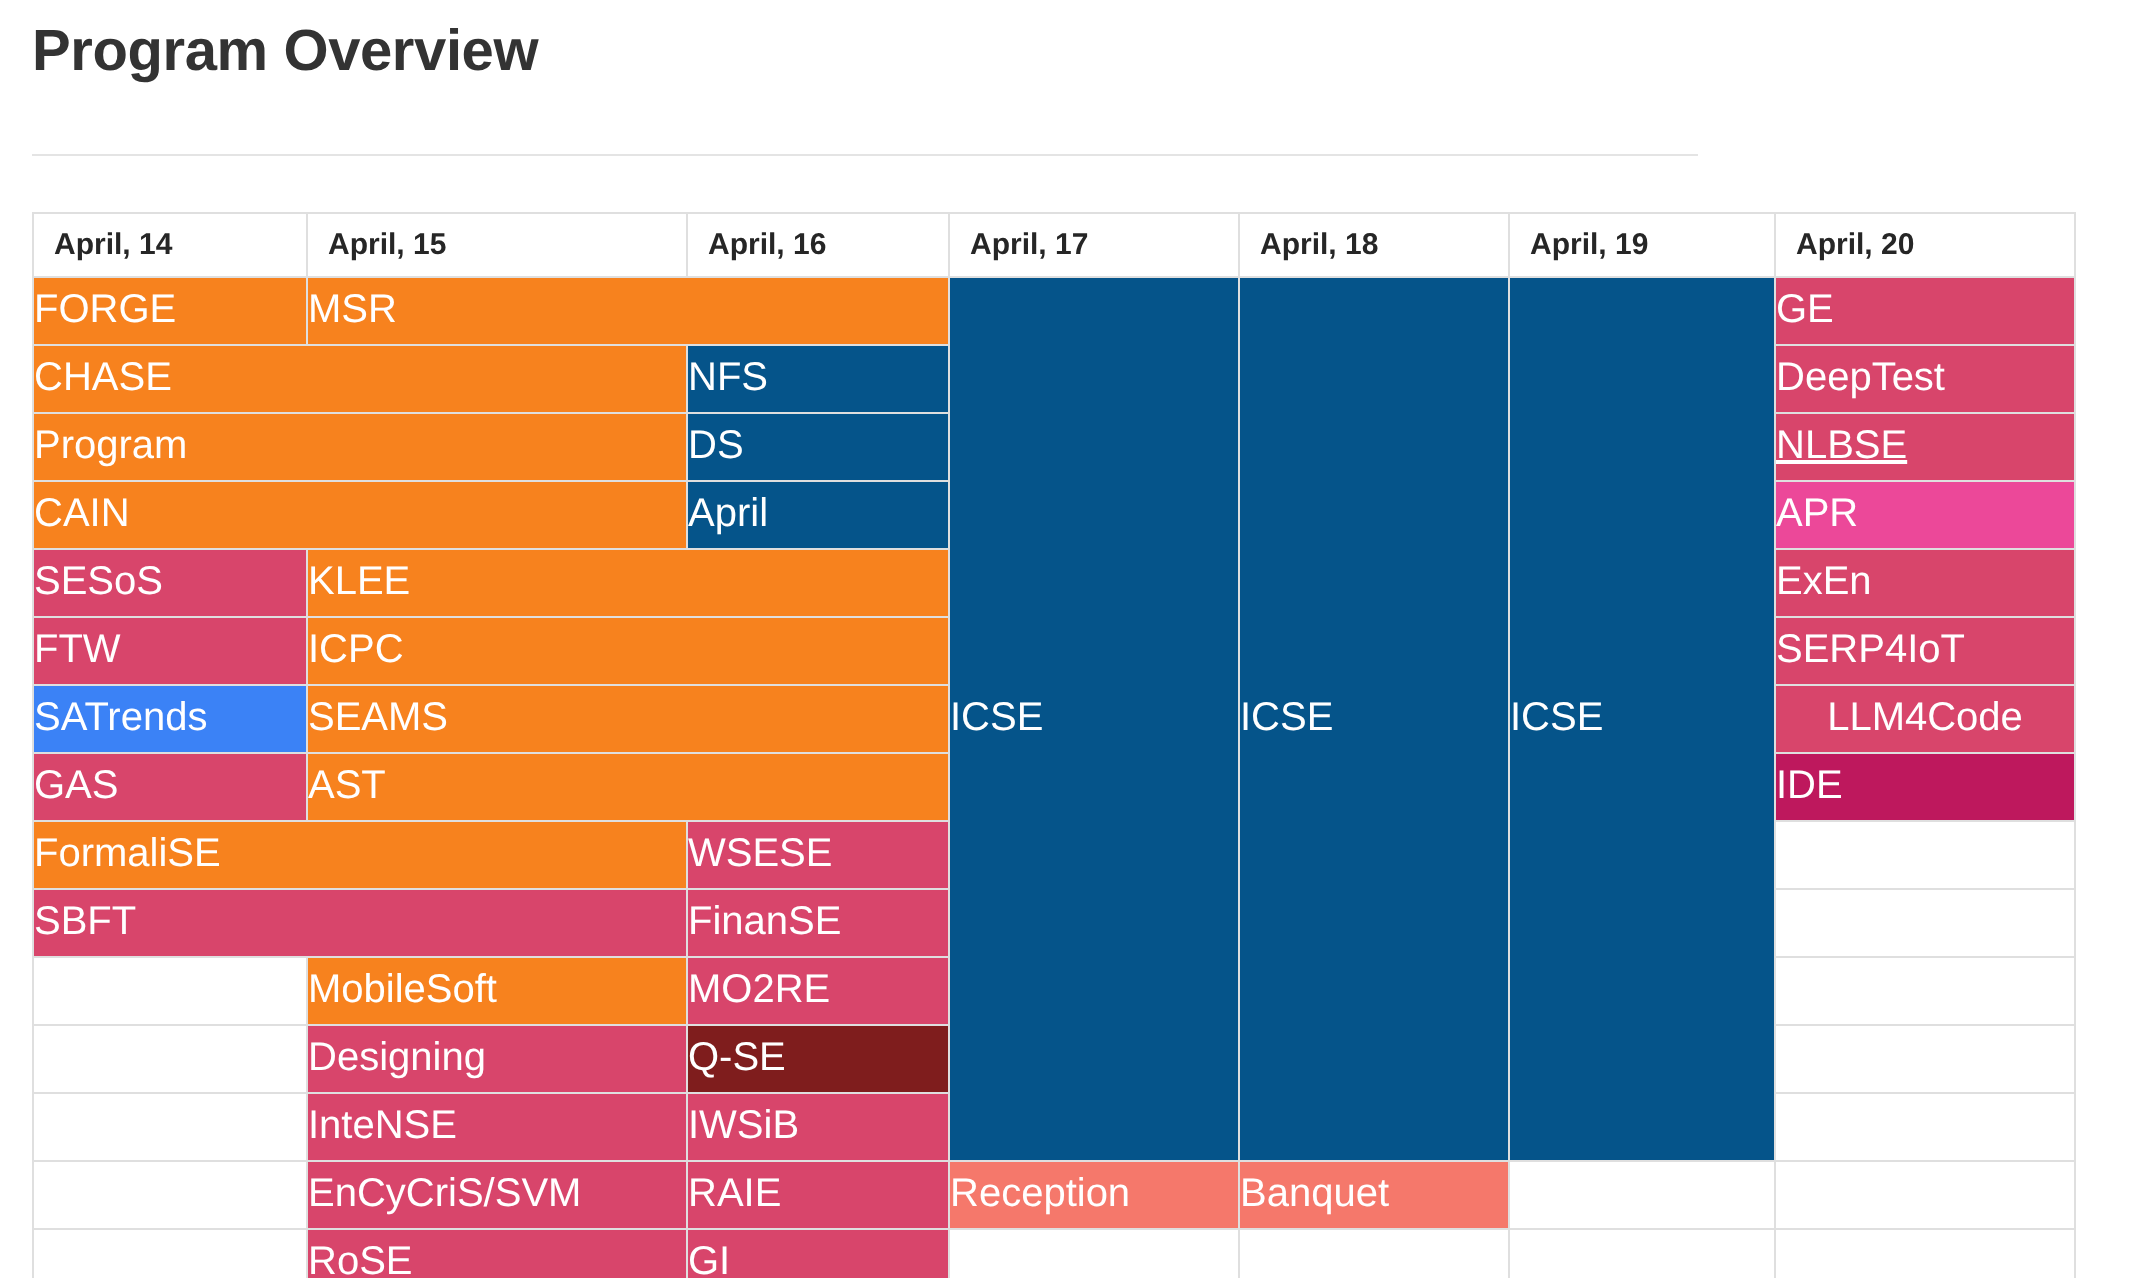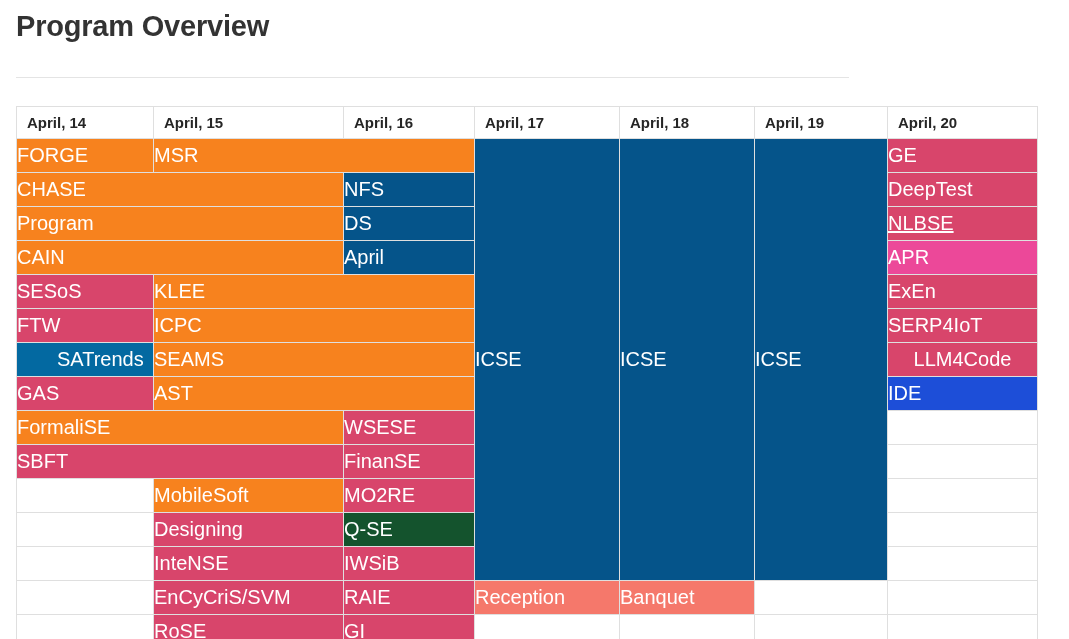--- a/index.html
+++ b/index.html
@@ -147,29 +147,29 @@
         <td class="ev c-crimson" style="background: rgb(216, 69, 107);">ExEn</td>
       </tr>
 
       <tr>
         <td class="ev c-crimson" style="background: rgb(216, 69, 107);">FTW</td>
         <td class="ev c-orange" colspan="2" style="background: rgb(247, 130, 30);">ICPC</td>
         <td class="ev c-crimson" style="background: rgb(216, 69, 107);">SERP4IoT</td>
       </tr>
 
       <tr>
-        <td class="ev c-crimson" style="background: #0369a1; padding-left: 40px;">SATrends</td>
+        <td class="ev c-crimson" style="background: #3b82f6;">SATrends</td>
         <td class="ev c-orange" colspan="2" style="background: rgb(247, 130, 30);">SEAMS</td>
         <td class="ev c-crimson" style="background: rgb(216, 69, 107); text-align: center;">LLM4Code</td>
       </tr>
 
       <tr>
         <td class="ev c-crimson" style="background: rgb(216, 69, 107);">GAS</td>
         <td class="ev c-orange" colspan="2" style="background: rgb(247, 130, 30);">AST</td>
-        <td class="ev c-crimson" style="background: #1d4ed8; margin-top: 16px;">IDE</td>
+        <td class="ev c-crimson" style="background: #be185d; margin-top: 16px;">IDE</td>
       </tr>
 
       <tr>
         <td class="ev c-orange" colspan="2" style="background: rgb(247, 130, 30);">FormaliSE</td>
         <td class="ev c-crimson" style="background: rgb(216, 69, 107);">WSESE</td>
         <td class="empty"></td>
       </tr>
 
       <tr>
         <td class="ev c-crimson" colspan="2" style="background: rgb(216, 69, 107);">SBFT</td>
@@ -180,21 +180,21 @@
       <tr>
         <td class="empty"></td>
         <td class="ev c-orange" style="background: rgb(247, 130, 30);">MobileSoft</td>
         <td class="ev c-crimson" style="background: rgb(216, 69, 107);">MO2RE</td>
         <td class="empty"></td>
       </tr>
 
       <tr>
         <td class="empty"></td>
         <td class="ev c-crimson" style="background: rgb(216, 69, 107);">Designing</td>
-        <td class="ev c-crimson" style="background: #14532d;">Q-SE</td>
+        <td class="ev c-crimson" style="background: #7f1d1d;">Q-SE</td>
         <td class="empty"></td>
       </tr>
 
       <tr>
         <td class="empty"></td>
         <td class="ev c-crimson" style="background: rgb(216, 69, 107);">InteNSE</td>
         <td class="ev c-crimson" style="background: rgb(216, 69, 107);">IWSiB</td>
         <td class="empty"></td>
       </tr>
 

